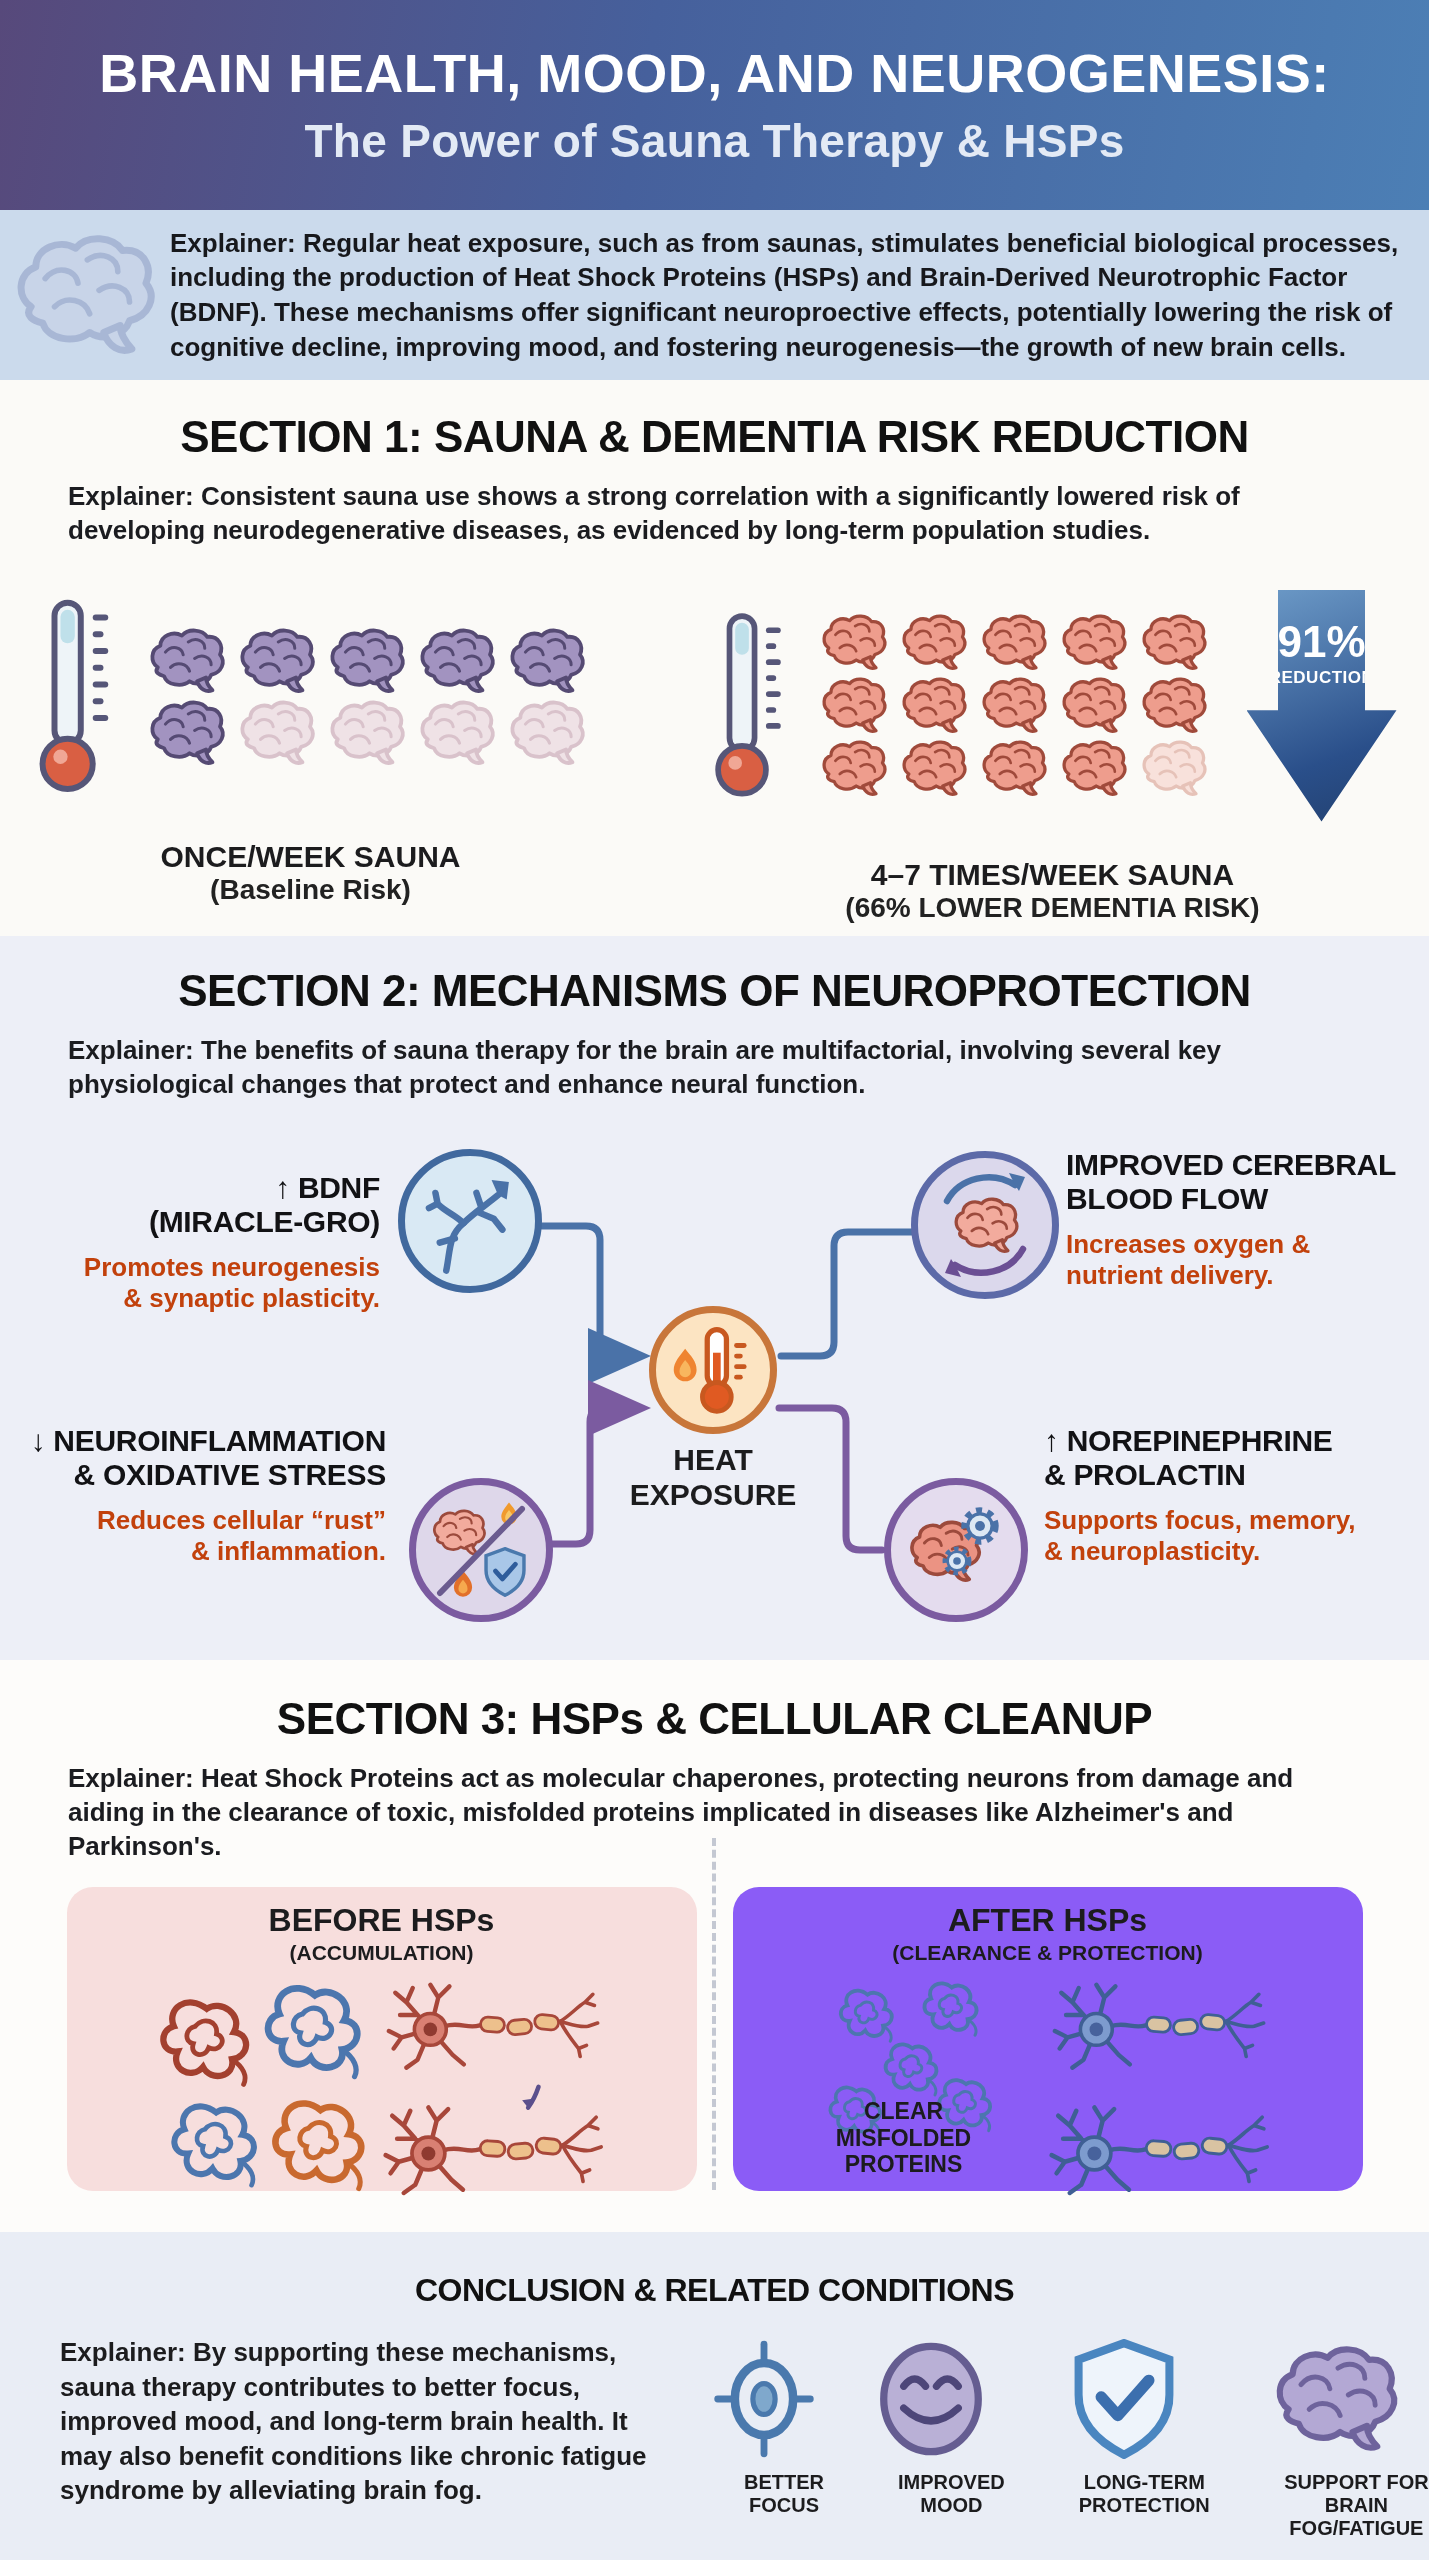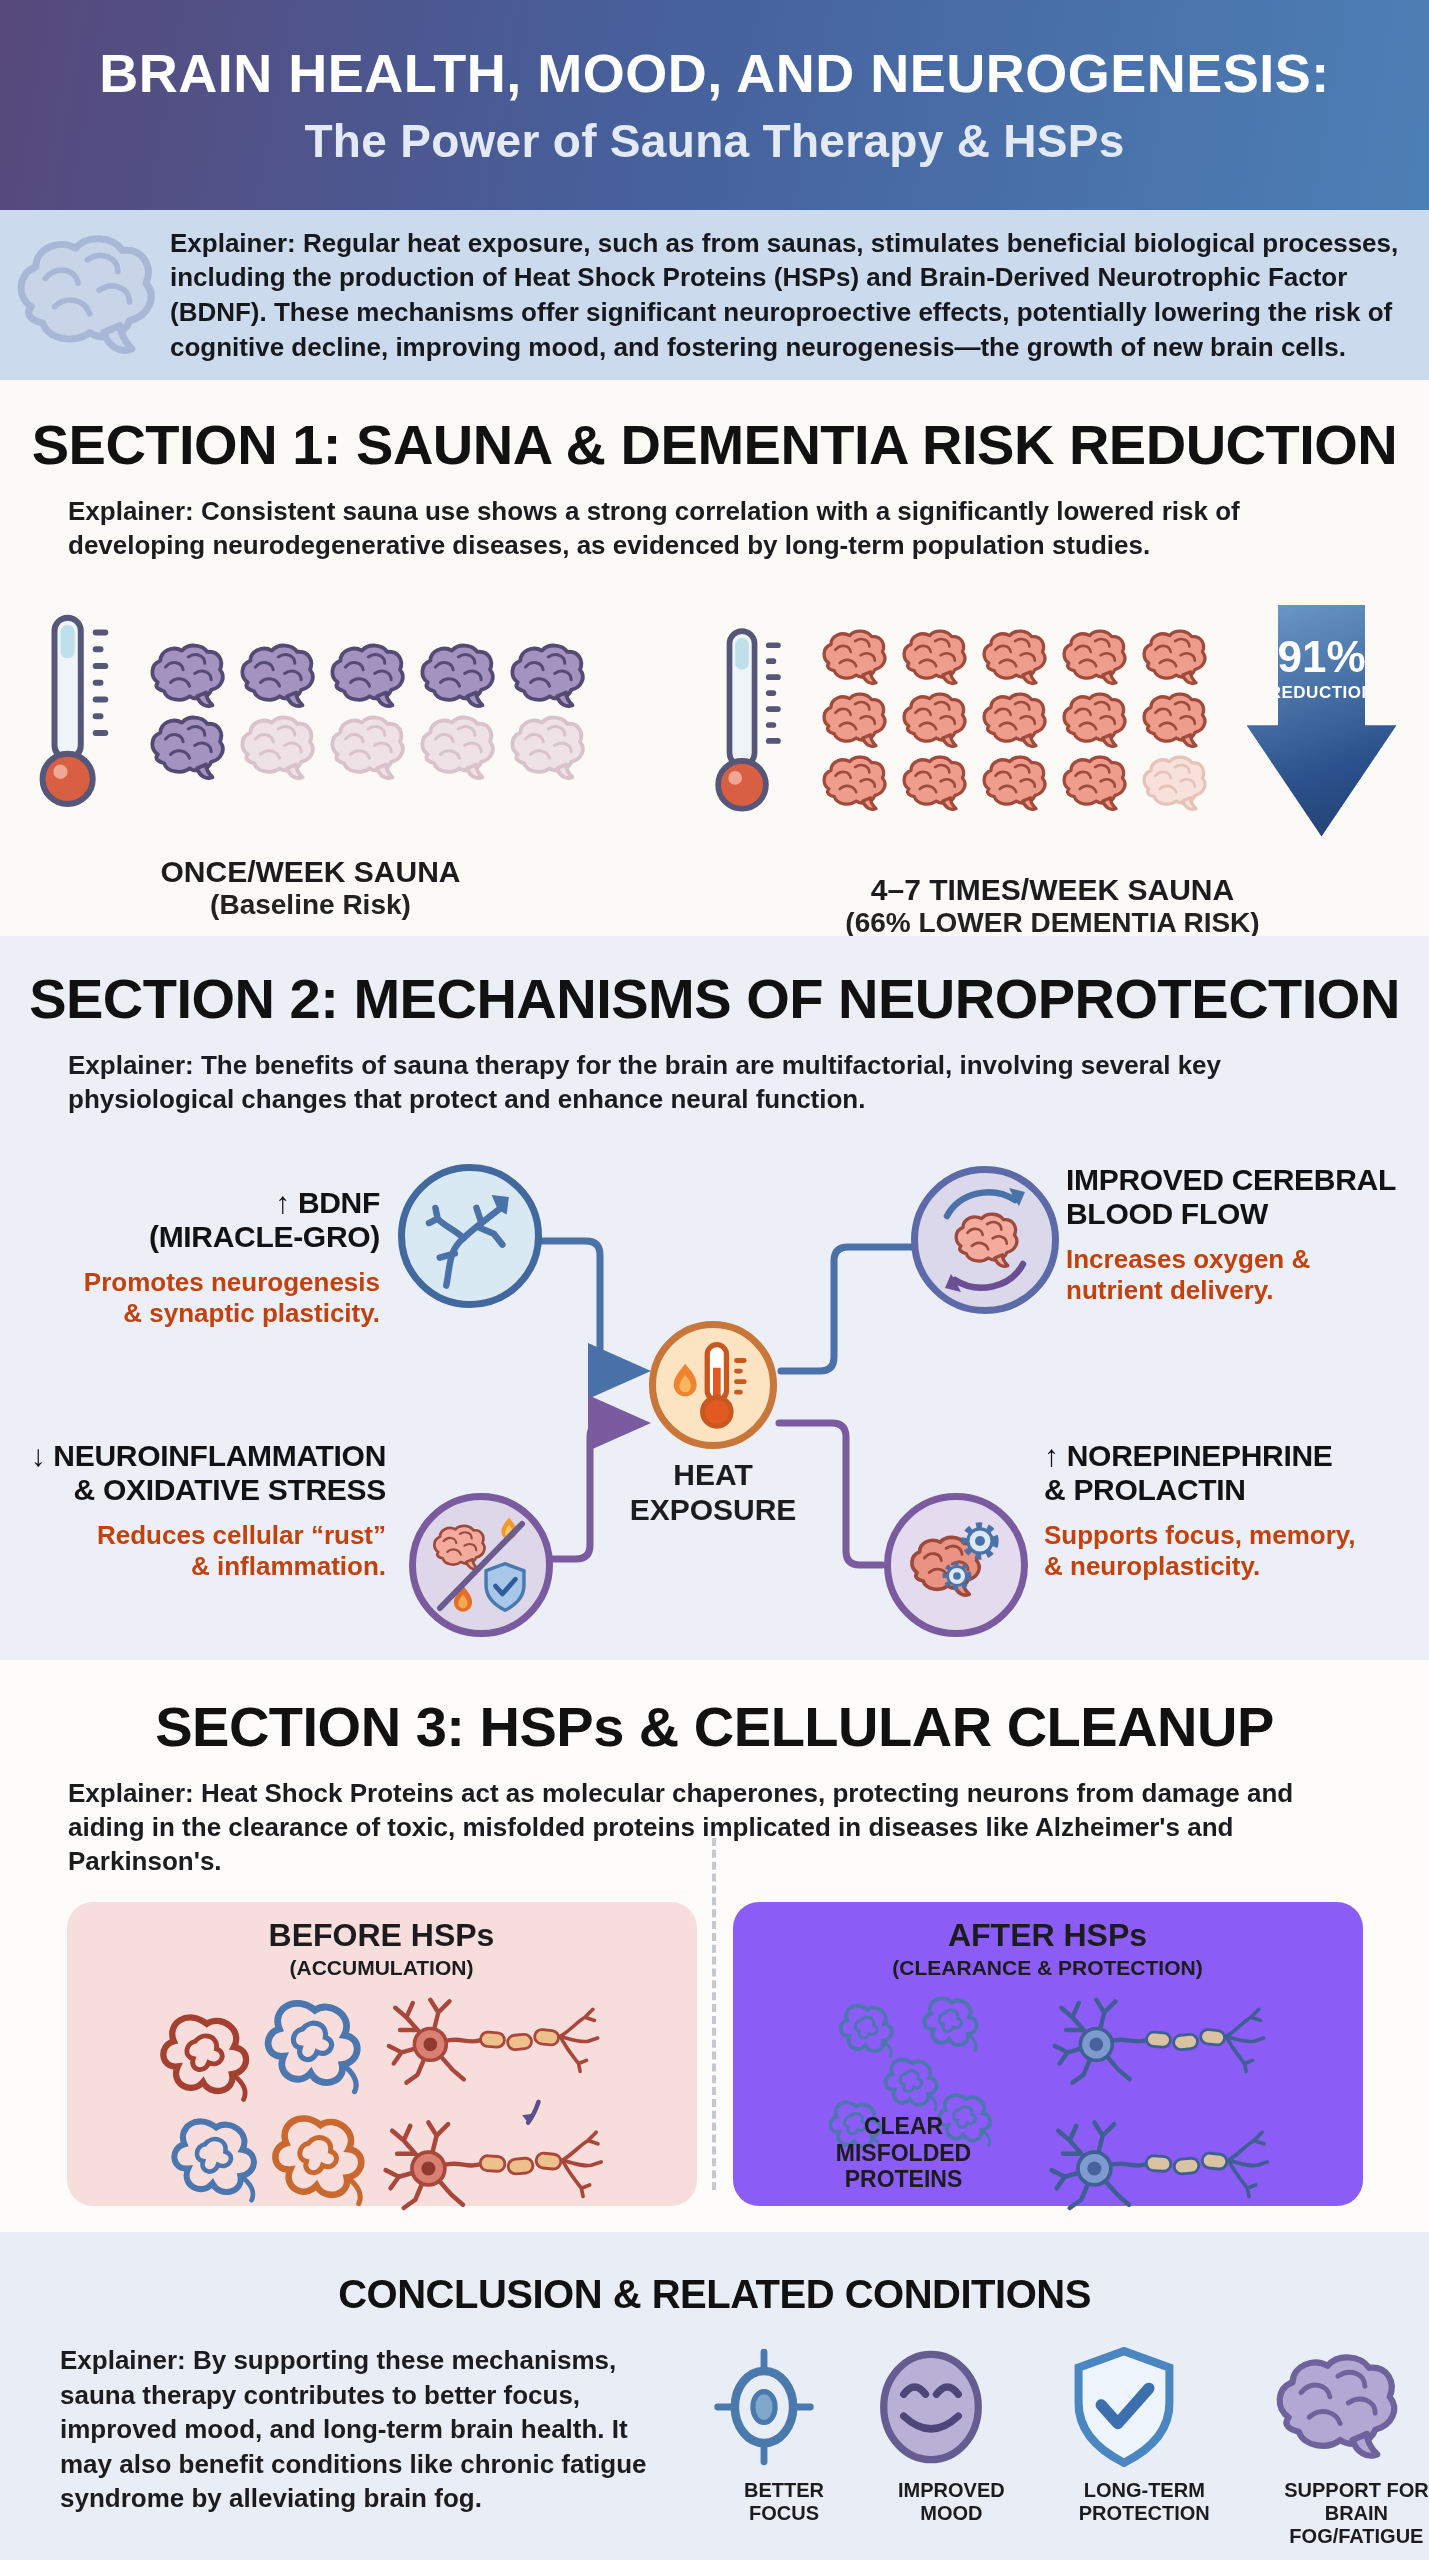--- a/index.html
+++ b/index.html
@@ -16,21 +16,21 @@
   }
   .header h1{margin:0;color:#ffffff;font-size:54px;font-weight:bold;letter-spacing:.5px;}
   .header .sub{color:#e3eaf5;font-size:46px;font-weight:bold;letter-spacing:.3px;}
   
   .intro{height:170px;background:#cbdaec;display:flex;align-items:center;}
   .intro-icon{width:170px;display:flex;justify-content:center;flex:none;}
   .intro-icon svg{width:150px;height:122px;opacity:.55;}
   .intro-text{width:1230px;font-size:26px;line-height:1.33;font-weight:bold;color:#17181c;padding-right:30px;}
   .intro-text .lbl{font-weight:bold;}
   
-  .sec-title{text-align:center;font-size:56px;font-weight:bold;letter-spacing:-.5px;color:#111;}
+  .sec-title{text-align:center;font-size:44px;font-weight:bold;letter-spacing:-.5px;color:#111;}
   .sec-expl{font-size:26px;line-height:1.3;font-weight:bold;color:#1b1c20;}
   
   .sec1{height:556px;background:#fbfaf7;}
   .sec1 .sec-title{padding-top:32px;}
   .sec1 .sec-expl{margin:18px 68px 0 68px;}
   .s1-graphics{display:flex;justify-content:center;align-items:flex-start;gap:120px;margin-top:24px;}
   .riskgroup{display:flex;flex-direction:column;align-items:center;}
   .riskrow{display:flex;align-items:center;gap:26px;}
   .thermo-a{width:86px;height:250px;}
   .thermo-b{width:82px;height:268px;}
@@ -79,21 +79,21 @@
   .panel{width:630px;height:304px;border-radius:26px;position:relative;}
   .panel-before{background:#f7dedd;}
   .panel-after{background:#8b5cf6;}
   .panel-title{text-align:center;padding-top:16px;font-size:32px;font-weight:bold;line-height:1.1;}
   .panel-sub{text-align:center;font-size:21px;font-weight:bold;margin-top:2px;}
   .panel-art{width:620px;height:246px;margin:4px auto 0 auto;}
   .divider{position:absolute;left:713px;top:1838px;height:352px;border-left:4px dashed #c4c8d2;}
   .protein-note{position:absolute;left:66px;bottom:14px;width:210px;text-align:center;font-size:23px;font-weight:bold;line-height:1.15;}
   
   .footer{height:328px;background:#e9edf5;}
-  .footer .sec-title{padding-top:40px;font-size:40px;}
+  .footer .sec-title{padding-top:40px;font-size:32px;}
   .footer-row{display:flex;margin-top:26px;}
   .footer-expl{width:600px;margin-left:60px;font-size:26px;line-height:1.33;font-weight:bold;flex:none;}
   .benefits{display:flex;align-items:flex-start;gap:34px;margin-left:44px;margin-top:4px;}
   .benefit{display:flex;flex-direction:column;align-items:center;}
   .benefit .bicon{height:120px;display:flex;align-items:center;justify-content:center;}
   .benefit .blabel{margin-top:12px;text-align:center;font-size:20px;font-weight:bold;line-height:1.15;margin-left:40px;}
   .hidden-defs{position:absolute;width:0;height:0;overflow:hidden;}
 </style>
 </head>
 <body>

